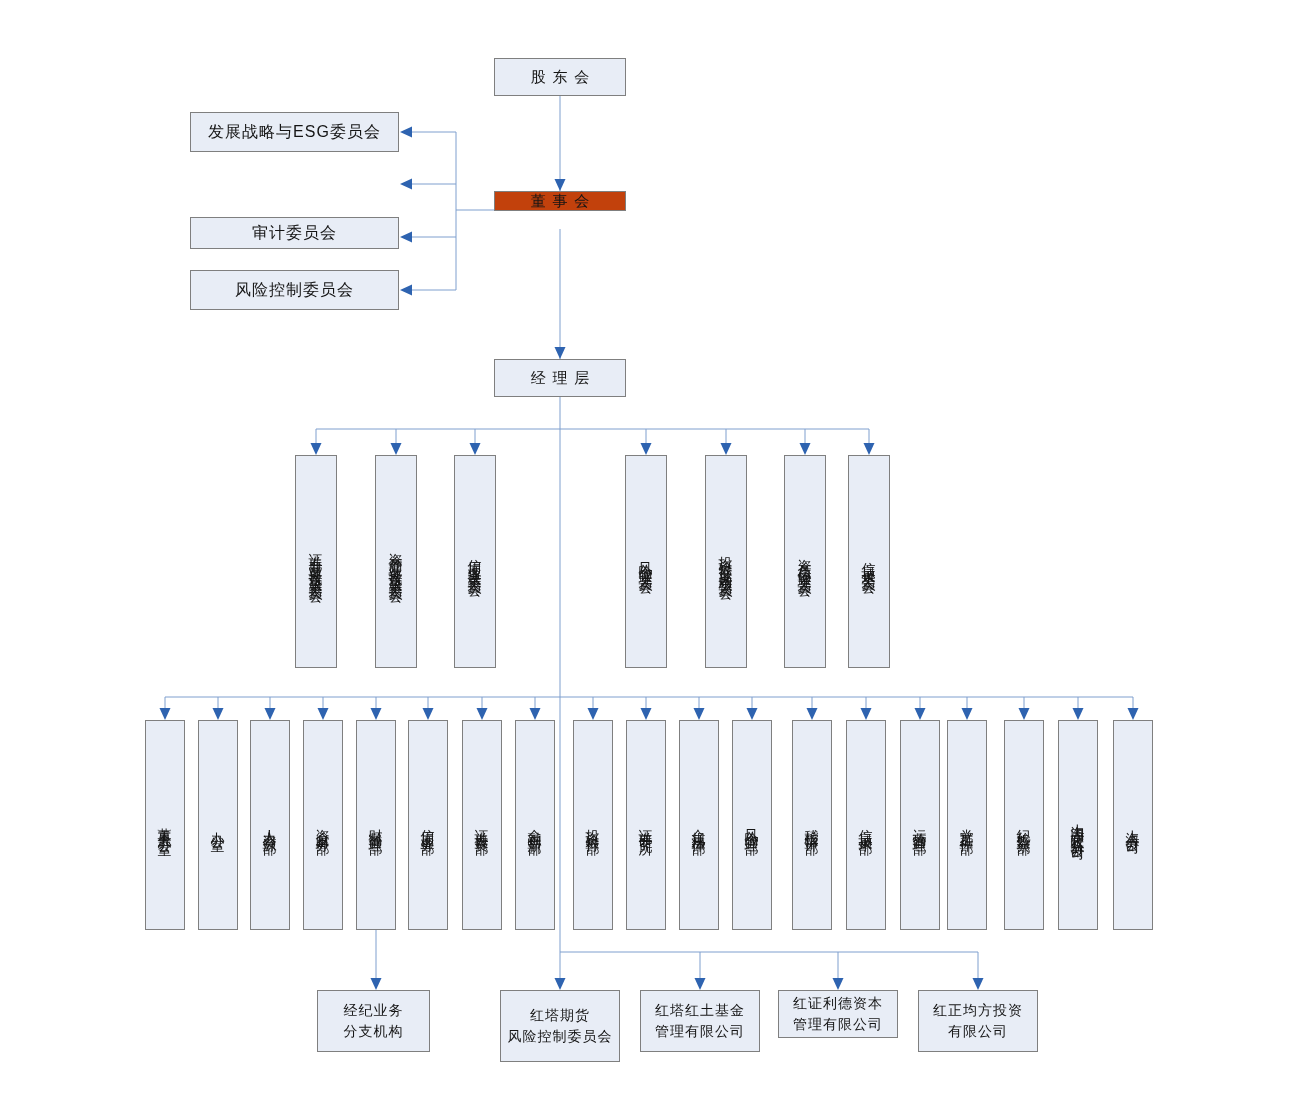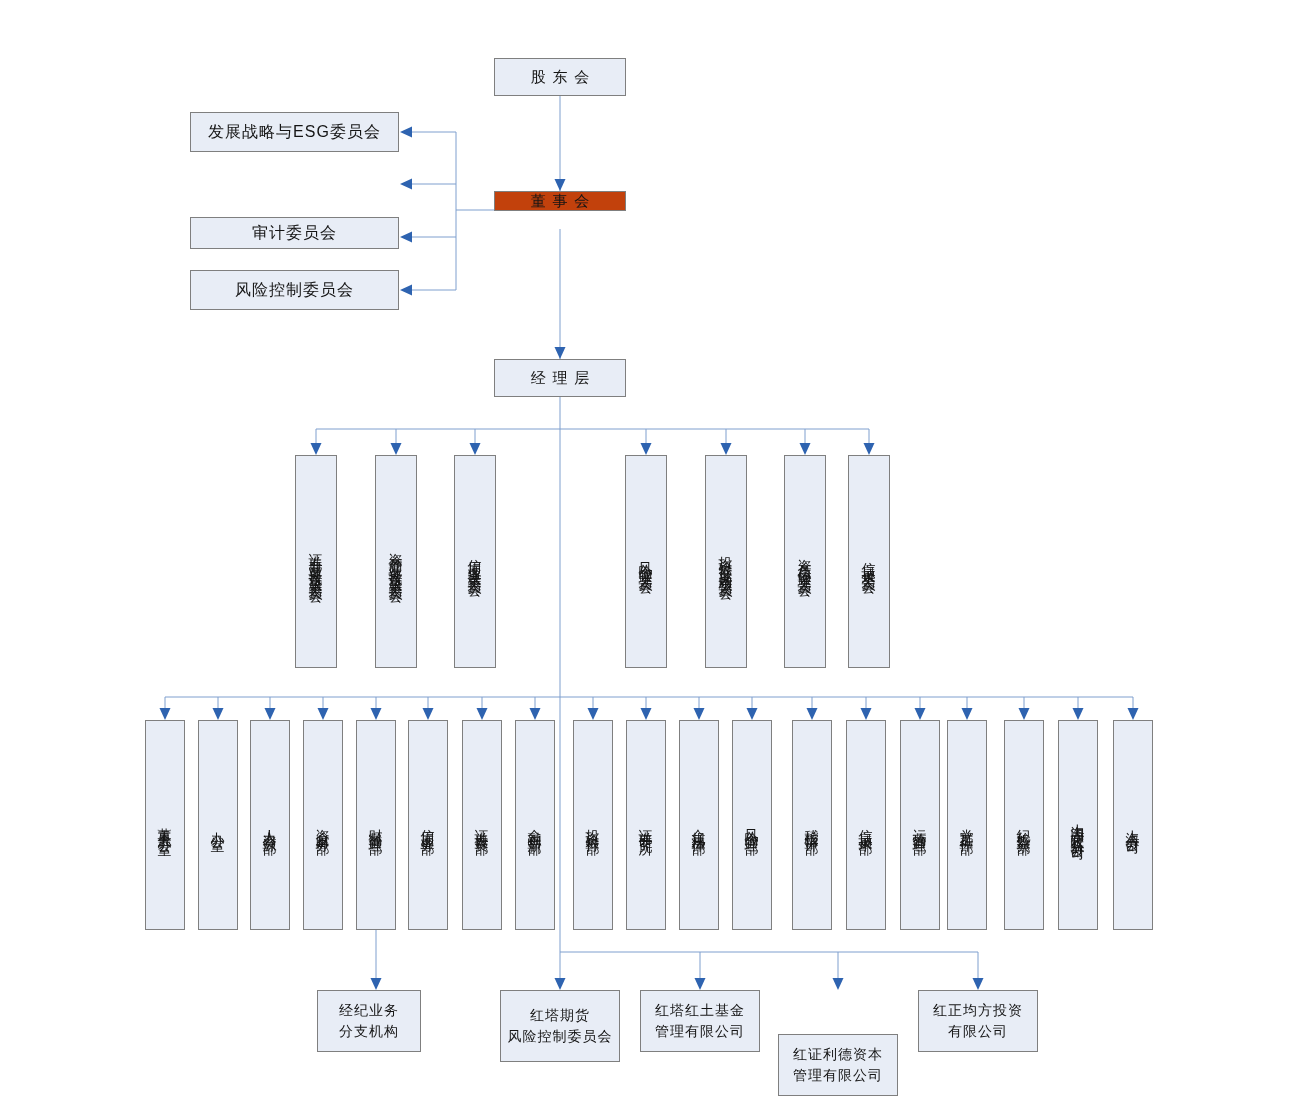--- a/index.html
+++ b/index.html
@@ -223,33 +223,33 @@
     </div>
     <div class="box vtext" style="left: 1004px; top: 720px; width: 40px; height: 210px; background: rgb(232, 237, 246); border-color: rgb(127, 127, 127);">
       <span>纪检监察部</span>
     </div>
     <div class="box vtext" style="left: 1058px; top: 720px; width: 40px; height: 210px; background: rgb(232, 237, 246); border-color: rgb(127, 127, 127);">
       <span>上海固定收益分公司</span>
     </div>
     <div class="box vtext" style="left: 1113px; top: 720px; width: 40px; height: 210px; background: rgb(232, 237, 246); border-color: rgb(127, 127, 127);">
       <span>上海分公司</span>
     </div>
-    <div class="box two-line" style="left: 317px; top: 990px; width: 104px; height: 62px; background: rgb(232, 237, 246); border-color: rgb(127, 127, 127);">
+    <div class="box two-line" style="left: 317px; top: 990px; width: 113px; height: 62px; background: rgb(232, 237, 246); border-color: rgb(127, 127, 127);">
       <div>经纪业务</div>
       <div>分支机构</div>
     </div>
     <div class="box two-line" style="left: 500px; top: 990px; width: 120px; height: 72px; background: rgb(232, 237, 246); border-color: rgb(127, 127, 127);">
       <div>红塔期货</div>
       <div>风险控制委员会</div>
     </div>
     <div class="box two-line" style="left: 640px; top: 990px; width: 120px; height: 62px; background: rgb(232, 237, 246); border-color: rgb(127, 127, 127);">
       <div>红塔红土基金</div>
       <div>管理有限公司</div>
     </div>
-    <div class="box two-line" style="left: 778px; top: 990px; width: 120px; height: 62px; background: rgb(232, 237, 246); border-color: rgb(127, 127, 127); margin-top: 44px;">
+    <div class="box two-line" style="left: 778px; top: 990px; width: 120px; height: 48px; background: rgb(232, 237, 246); border-color: rgb(127, 127, 127);">
       <div>红证利德资本</div>
       <div>管理有限公司</div>
     </div>
     <div class="box two-line" style="left: 918px; top: 990px; width: 120px; height: 62px; background: rgb(232, 237, 246); border-color: rgb(127, 127, 127);">
       <div>红正均方投资</div>
       <div>有限公司</div>
     </div>
   </div>
 
 </body></html>

